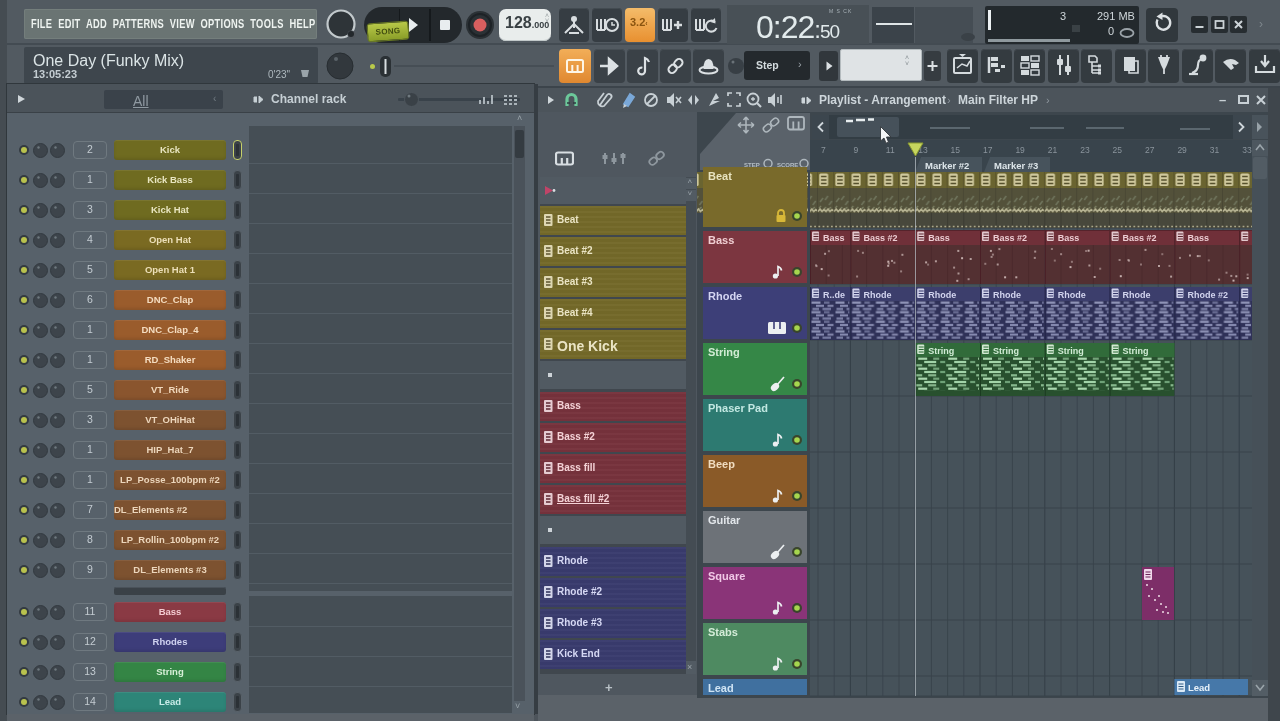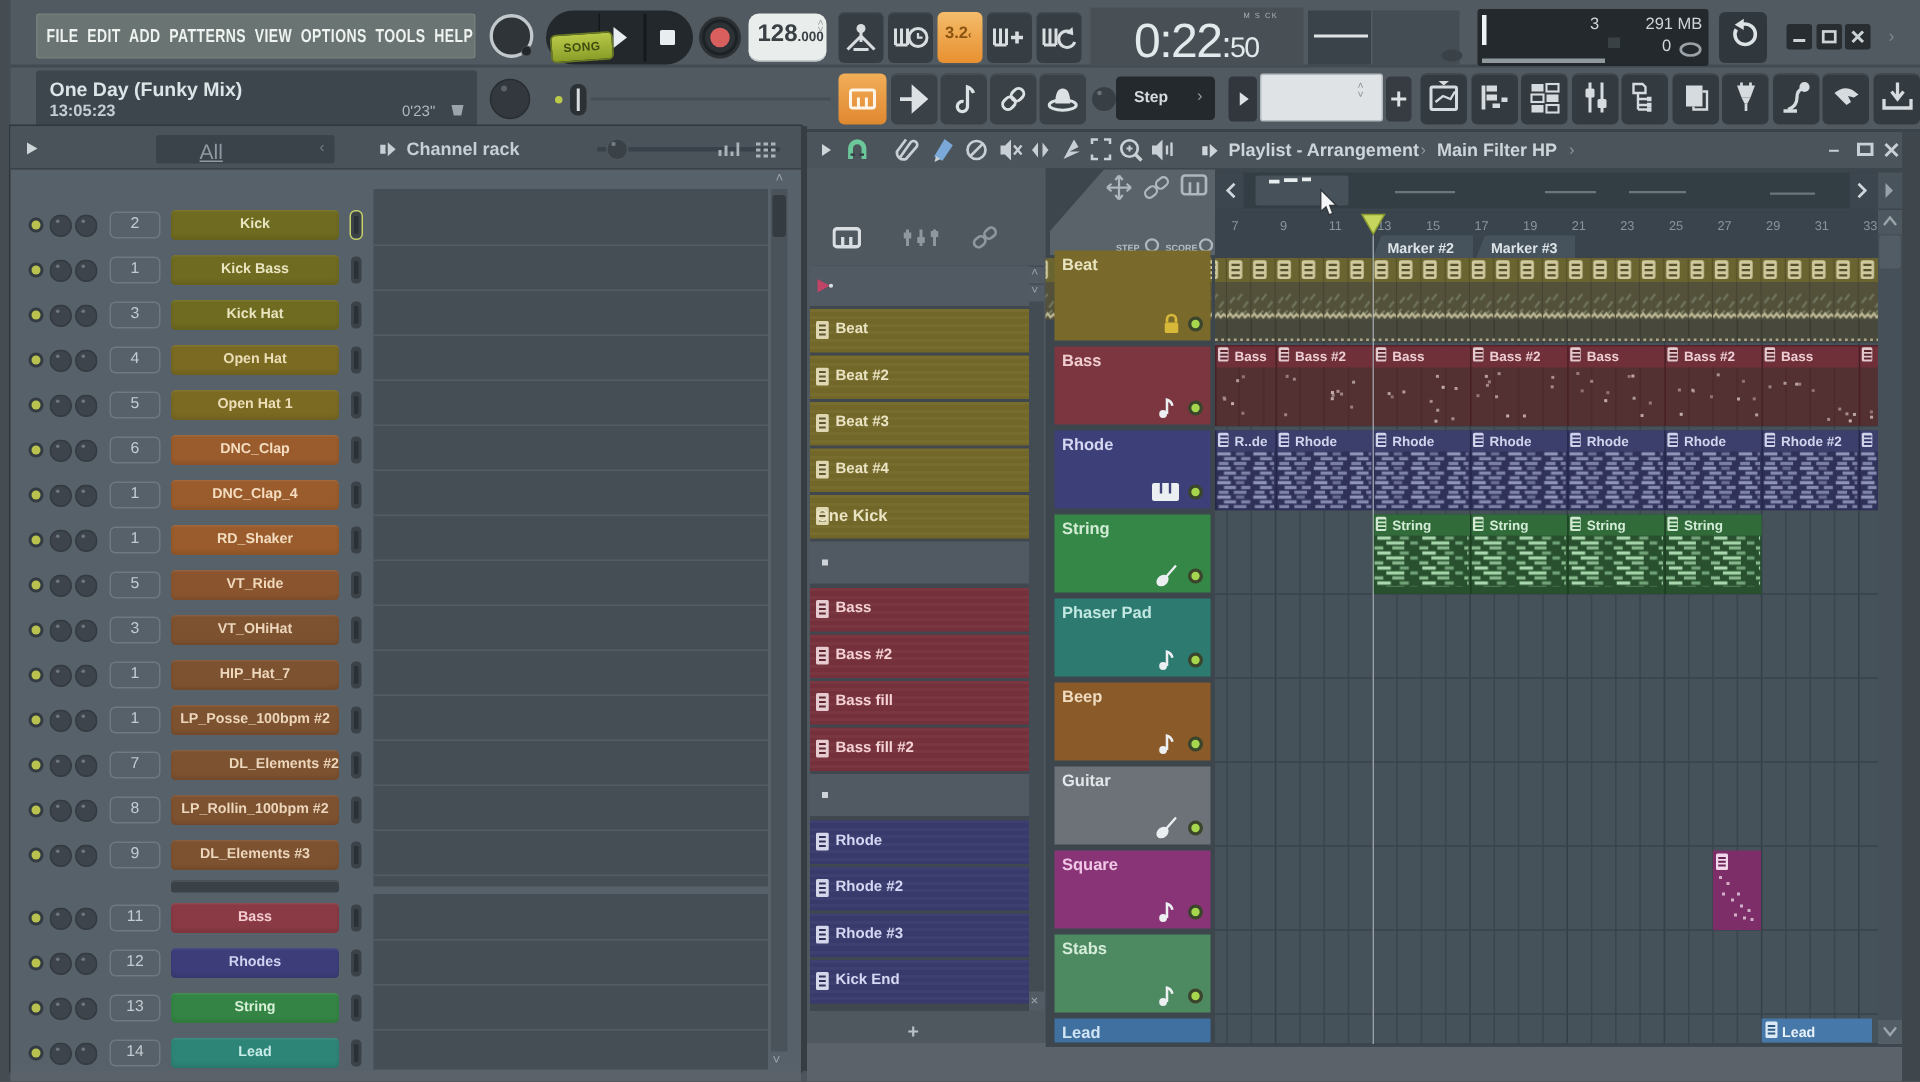--- a/index.html
+++ b/index.html
@@ -90,21 +90,21 @@
     <path d="M4.5 11 H12.5" stroke="#ccd3d7" stroke-width="2"></path>
   </svg>
 <svg class="ab" style="left:1211px;top:16px;" width="17" height="17">
     <rect x="4.5" y="5" width="8" height="7" fill="none" stroke="#ccd3d7" stroke-width="1.8"></rect>
   </svg>
 <svg class="ab" style="left:1230px;top:16px;" width="17" height="17">
     <path d="M5 5 L12 12 M12 5 L5 12" stroke="#ccd3d7" stroke-width="2"></path>
   </svg>
 <div class="ab txt" style="left:1259px;top:17px;color:#7e878d;font-size:12px;">›</div>
 <div class="ab" style="left:24px;top:47px;width:294px;height:37px;background:#3e464d;border-radius:2px;"></div>
-<div class="ab txt" style="left:33px;top:52px;color:#dbe4e6;font-size:13px;font-weight:bold;">One Day (Funky Mix)</div>
+<div class="ab txt" style="left:33px;top:52px;color:#dbe4e6;font-size:16px;font-weight:normal;">One Day (Funky Mix)</div>
 <div class="ab txt" style="left:33px;top:68px;color:#c4cdd2;font-size:11px;font-weight:bold;">13:05:23</div>
 <div class="ab txt" style="left:268px;top:69px;color:#aeb8be;font-size:10px;">0'23"</div>
 <svg class="ab" style="left:298px;top:66px;" width="14" height="14">
     <path d="M3 4 H11 L9.5 11 H4.5 Z" fill="#9aa4aa"></path>
   </svg>
 <svg class="ab" style="left:325px;top:51px;" width="30" height="30">
 <circle cx="15" cy="15" r="13" fill="#32383d"></circle>
 <circle cx="15" cy="15" r="13" fill="none" stroke="#272d31" stroke-width="1"></circle>
 <circle cx="11" cy="8" r="2" fill="#5a6268"></circle>
 </svg>
@@ -517,21 +517,21 @@
     <circle cx="5.5" cy="4.5" r="1.2" fill="#6e787e"></circle>
   </svg>
 <svg class="ab" style="left:50px;top:503px;" width="15" height="15">
     <circle cx="7.5" cy="7.5" r="7" fill="#3d444b"></circle>
     <circle cx="7.5" cy="7.5" r="7" fill="none" stroke="#333a40" stroke-width="1"></circle>
     <circle cx="5.5" cy="4.5" r="1.2" fill="#6e787e"></circle>
   </svg>
 <div class="ab" style="left:73px;top:501px;width:34px;height:18px;border:1px solid #6f7980;border-radius:4px;box-sizing:border-box;"></div>
 <div class="ab txt" style="left:73px;top:503px;width:34px;text-align:center;color:#c4ccd2;font-size:10.5px;">7</div>
 <div class="ab" style="left:114px;top:500px;width:112px;height:20px;background:#7d5230;border-radius:3px;box-shadow:inset 0 1px 0 rgba(255,255,255,0.08),inset 0 -2px 3px rgba(0,0,0,0.10);"></div>
-<div class="ab txt" style="left:114px;top:504px;width:112px;text-align:right;color:#ecd6bc;font-size:9.5px;font-weight:bold;">DL_Elements #2</div>
+<div class="ab txt" style="left:114px;top:504px;width:112px;text-align:left;color:#ecd6bc;font-size:9.5px;font-weight:bold;">DL_Elements #2</div>
 <div class="ab" style="left:233px;top:500px;width:9px;height:20px;background:#3b4248;border:1px solid #59626a;border-radius:4px;box-sizing:border-box;"></div>
 <div class="ab" style="left:236px;top:504px;width:3px;height:12px;background:#2b3136;border-radius:1px;"></div>
 <svg class="ab" style="left:18px;top:534px;" width="12" height="12">
     <circle cx="6" cy="6" r="5" fill="#333a41"></circle>
     <circle cx="6" cy="6" r="3" fill="#b9c24e"></circle>
   </svg>
 <svg class="ab" style="left:33px;top:533px;" width="15" height="15">
     <circle cx="7.5" cy="7.5" r="7" fill="#3d444b"></circle>
     <circle cx="7.5" cy="7.5" r="7" fill="none" stroke="#333a40" stroke-width="1"></circle>
     <circle cx="5.5" cy="4.5" r="1.2" fill="#6e787e"></circle>
@@ -752,21 +752,21 @@
 <svg class="ab" style="left:544px;top:307px;" width="10" height="13">
     <rect x="0" y="0" width="8.5" height="12" rx="1" fill="#ded7b2"></rect>
     <path d="M2 3 h4.5 M2 6 h4.5 M2 9 h4.5" stroke="#5e5630" stroke-width="1.3"></path>
   </svg>
 <div class="ab txt" style="left:557px;top:307px;color:#eae4c4;font-size:10px;font-weight:bold;">Beat #4</div>
 <div class="ab" style="left:540px;top:330px;width:146px;height:29px;background:repeating-linear-gradient(180deg,rgba(255,255,255,0.025) 0 2px,rgba(0,0,0,0.022) 2px 5px),#746929;"></div>
 <svg class="ab" style="left:544px;top:338px;" width="10" height="13">
     <rect x="0" y="0" width="8.5" height="12" rx="1" fill="#ded7b2"></rect>
     <path d="M2 3 h4.5 M2 6 h4.5 M2 9 h4.5" stroke="#5e5630" stroke-width="1.3"></path>
   </svg>
-<div class="ab txt" style="left:544px;top:338px;color:#eae4c4;font-size:11px;font-weight:bold;">One Kick</div>
+<div class="ab txt" style="left:557px;top:338px;color:#eae4c4;font-size:14px;font-weight:bold;">One Kick</div>
 <div class="ab" style="left:540px;top:361px;width:146px;height:28px;background:#515a62;"></div>
 <div class="ab" style="left:548px;top:373px;width:4px;height:4px;background:#cdd3d8;"></div>
 <div class="ab" style="left:540px;top:392px;width:146px;height:29px;background:repeating-linear-gradient(180deg,rgba(255,255,255,0.025) 0 2px,rgba(0,0,0,0.022) 2px 5px),#77323c;"></div>
 <svg class="ab" style="left:544px;top:400px;" width="10" height="13">
     <rect x="0" y="0" width="8.5" height="12" rx="1" fill="#e6cbd1"></rect>
     <path d="M2 3 h4.5 M2 6 h4.5 M2 9 h4.5" stroke="#5e2730" stroke-width="1.3"></path>
   </svg>
 <div class="ab txt" style="left:557px;top:400px;color:#f4d2d6;font-size:10px;font-weight:bold;">Bass</div>
 <div class="ab" style="left:540px;top:423px;width:146px;height:29px;background:repeating-linear-gradient(180deg,rgba(255,255,255,0.025) 0 2px,rgba(0,0,0,0.022) 2px 5px),#77323c;"></div>
 <svg class="ab" style="left:544px;top:431px;" width="10" height="13">
@@ -778,21 +778,21 @@
 <svg class="ab" style="left:544px;top:462px;" width="10" height="13">
     <rect x="0" y="0" width="8.5" height="12" rx="1" fill="#e6cbd1"></rect>
     <path d="M2 3 h4.5 M2 6 h4.5 M2 9 h4.5" stroke="#5e2730" stroke-width="1.3"></path>
   </svg>
 <div class="ab txt" style="left:557px;top:462px;color:#f4d2d6;font-size:10px;font-weight:bold;">Bass fill</div>
 <div class="ab" style="left:540px;top:485px;width:146px;height:29px;background:repeating-linear-gradient(180deg,rgba(255,255,255,0.025) 0 2px,rgba(0,0,0,0.022) 2px 5px),#77323c;"></div>
 <svg class="ab" style="left:544px;top:493px;" width="10" height="13">
     <rect x="0" y="0" width="8.5" height="12" rx="1" fill="#e6cbd1"></rect>
     <path d="M2 3 h4.5 M2 6 h4.5 M2 9 h4.5" stroke="#5e2730" stroke-width="1.3"></path>
   </svg>
-<div class="ab txt" style="left:557px;top:493px;color:#f4d2d6;font-size:10px;font-weight:bold;">Bass fill #2</div>
+<div class="ab txt" style="left:557px;top:493px;color:#f4d2d6;font-size:10px;font-weight:bold;text-decoration:underline;">Bass fill #2</div>
 <div class="ab" style="left:540px;top:516px;width:146px;height:28px;background:#515a62;"></div>
 <div class="ab" style="left:548px;top:528px;width:4px;height:4px;background:#cdd3d8;"></div>
 <div class="ab" style="left:540px;top:547px;width:146px;height:29px;background:repeating-linear-gradient(180deg,rgba(255,255,255,0.025) 0 2px,rgba(0,0,0,0.022) 2px 5px),#393b6e;"></div>
 <svg class="ab" style="left:544px;top:555px;" width="10" height="13">
     <rect x="0" y="0" width="8.5" height="12" rx="1" fill="#d4d6ea"></rect>
     <path d="M2 3 h4.5 M2 6 h4.5 M2 9 h4.5" stroke="#2e3058" stroke-width="1.3"></path>
   </svg>
 <div class="ab txt" style="left:557px;top:555px;color:#d6d8f4;font-size:10px;font-weight:bold;">Rhode</div>
 <div class="ab" style="left:540px;top:578px;width:146px;height:29px;background:repeating-linear-gradient(180deg,rgba(255,255,255,0.025) 0 2px,rgba(0,0,0,0.022) 2px 5px),#393b6e;"></div>
 <svg class="ab" style="left:544px;top:586px;" width="10" height="13">

